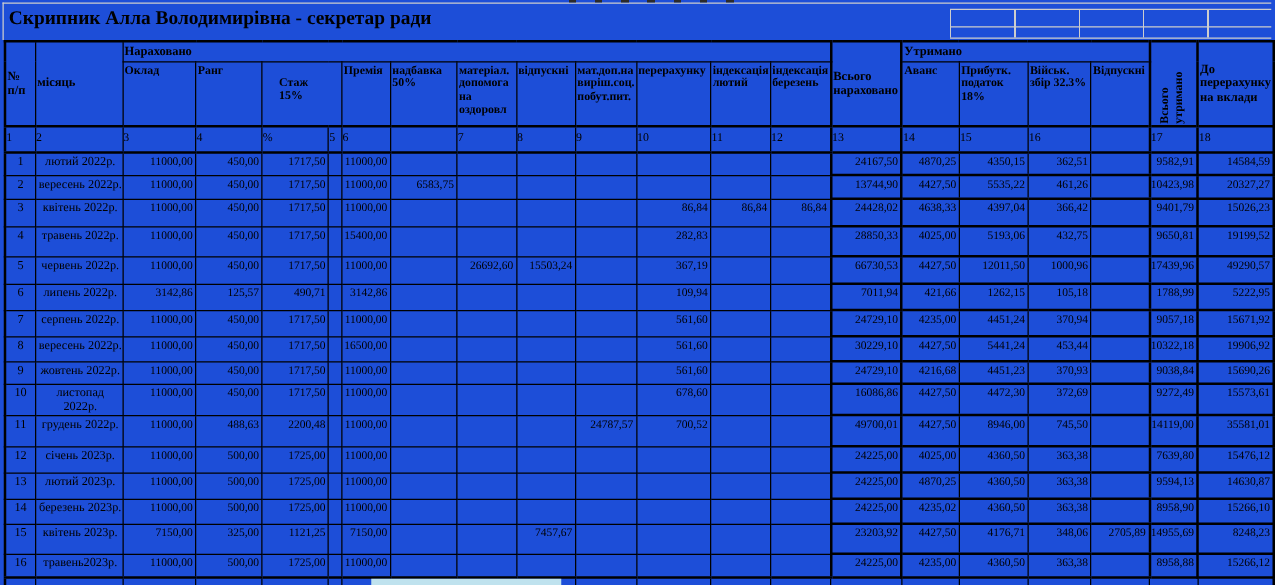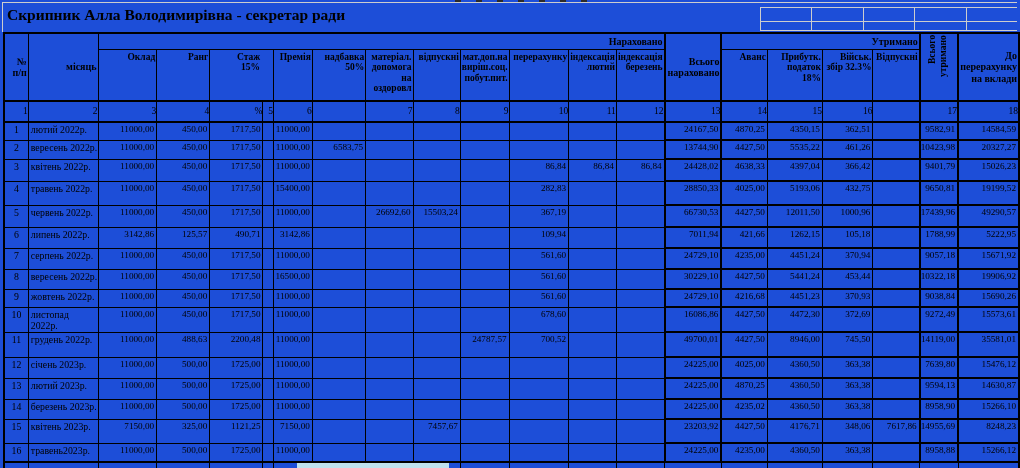--- a/index.html
+++ b/index.html
@@ -16,35 +16,35 @@
   .grid-top .mid{position:absolute;left:0;top:13px;width:100%;height:1px;background:#cdcdcd}
   .cut-marks{position:absolute;left:455px;top:0;width:135px;height:2px;
     background:repeating-linear-gradient(90deg,#2a2a2a 0 6px,transparent 6px 21px)}
   .sel-cell{position:absolute;left:297px;top:463px;width:152px;height:5px;background:#bfe2ee}
 
   .title{position:absolute;left:7px;top:6px;font-size:15.5px;font-weight:bold;white-space:nowrap}
 
   table{position:absolute;left:3px;top:32px;border-collapse:collapse;table-layout:fixed;
     border:2px solid #000;border-bottom:none}
   th,td{border:1px solid #000;overflow:hidden}
-  thead th{font-weight:bold;text-align:right;vertical-align:top;font-size:9.5px;line-height:1.12;
+  thead th{font-weight:bold;text-align:left;vertical-align:top;font-size:9.5px;line-height:1.12;
     padding:2px 1px;word-wrap:break-word}
   tr.hA{height:16px}
   tr.hA th{font-size:10px;vertical-align:middle;padding:0 1px}
   tr.hB{height:52px}
-  th.pad-wide{padding:2px 13px}
+  th.pad-wide{padding:12px 13px}
   tr.hC{height:21px}
   tr.hC th{font-weight:normal;font-size:9.5px;vertical-align:middle;
     border-top-width:2px;border-bottom-width:2px;padding:0}
   th.vcell{vertical-align:middle;padding:0}
   .vert{writing-mode:vertical-rl;transform:rotate(180deg);margin:0 auto;
     font-weight:bold;font-size:9.5px;line-height:1.2;max-height:64px}
   tbody td{vertical-align:top;font-size:9.2px;line-height:1.15}
   td.rownum{text-align:center;font-size:9.8px;padding-top:1px}
-  td.month{text-align:left;font-size:9.8px;padding:1px 0 0 2px;word-wrap:break-word}
+  td.month{text-align:center;font-size:9.8px;padding:1px 0 0 2px;word-wrap:break-word}
   td.val{text-align:right;padding:1px 2px 0 0}
   .bb2{border-bottom-width:2px}
   .bl2{border-left-width:2px}
   .br2{border-right-width:2px}
   tr.last td{border-bottom-width:2px}
   tr.partial td{border-top:none;border-bottom:none;height:7px}
 </style>
 </head>
 <body>
 
@@ -470,21 +470,21 @@
           <td class="val"></td>
           <td class="val">7457,67</td>
           <td class="val"></td>
           <td class="val"></td>
           <td class="val"></td>
           <td class="val"></td>
           <td class="val bb2 bl2 br2">23203,92</td>
           <td class="val bb2">4427,50</td>
           <td class="val bb2">4176,71</td>
           <td class="val bb2">348,06</td>
-          <td class="val bb2">7617,86</td>
+          <td class="val bb2">2705,89</td>
           <td class="val bb2 bl2 br2">14955,69</td>
           <td class="val bb2 br2">8248,23</td>
         </tr>
         <tr class="last" style="height: 19px;">
           <td class="rownum">16</td>
           <td class="month">травень2023р.</td>
           <td class="val">11000,00</td>
           <td class="val">500,00</td>
           <td class="val">1725,00</td>
           <td class="val"></td>

